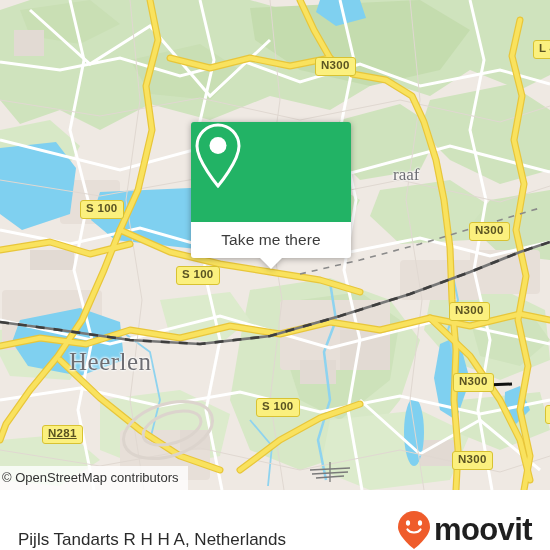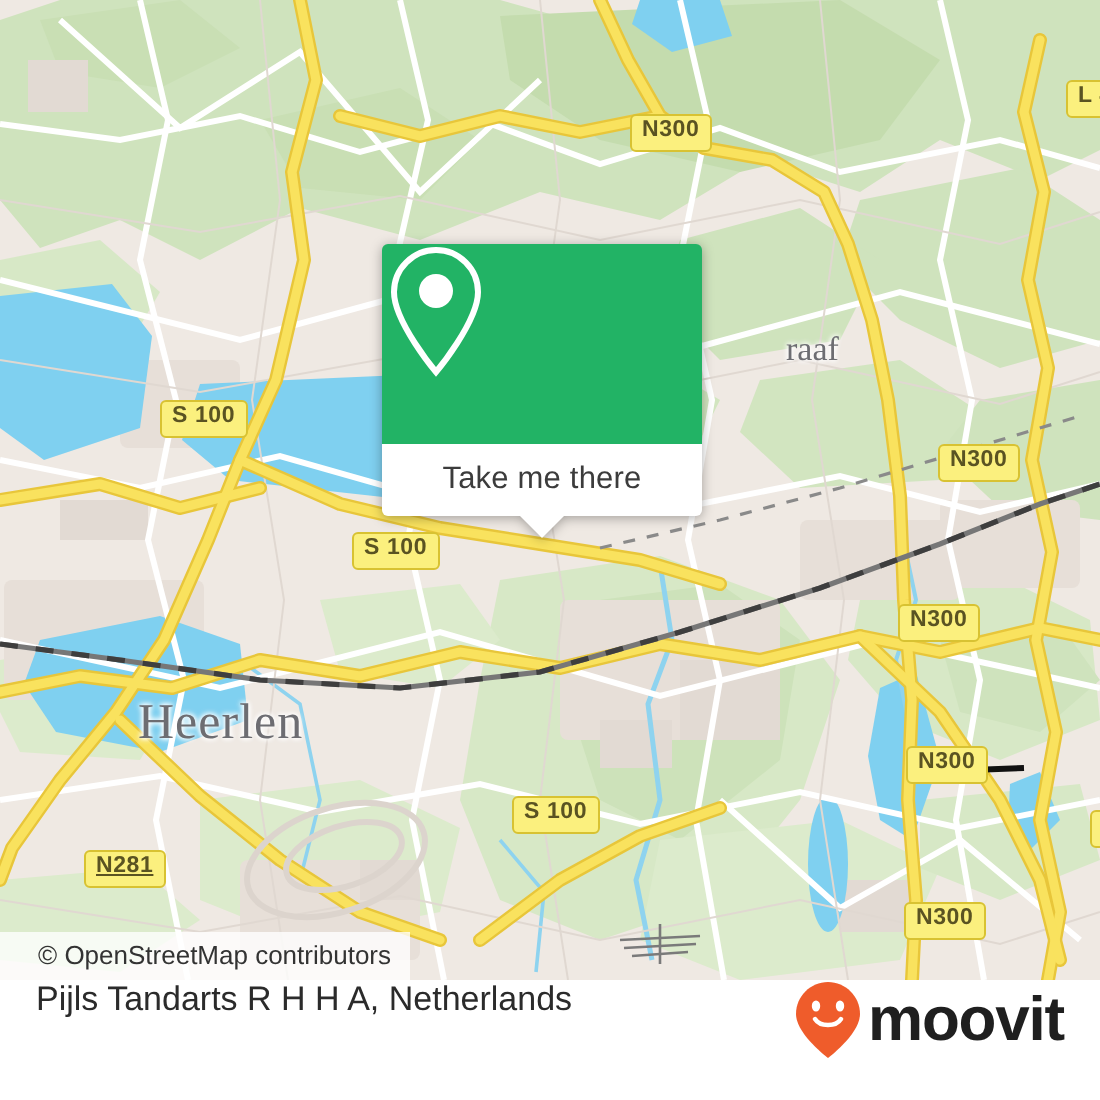--- a/index.html
+++ b/index.html
@@ -45,21 +45,21 @@
   }
   .place.city { font-size: 25px; letter-spacing: .5px; padding-left: 39px; }
   .place.town { font-size: 17px; }
 
   
   #attrib {
     position: absolute; left: 0; bottom: 0;
     background: rgba(255,255,255,.78);
     color: #333;
     font-size: 13px;
-    padding: 4px 9px 5px 19px;
+    padding: 4px 9px 5px 2px;
     white-space: nowrap;
   }
 
   
   #popup {
     position: absolute;
     left: 191px; top: 122px;
     width: 160px;
     filter: drop-shadow(0 1px 3px rgba(0,0,0,.32));
   }
@@ -84,21 +84,21 @@
     border-left: 11px solid transparent;
     border-right: 11px solid transparent;
     border-top: 11px solid #fff;
   }
 
   
   #footer {
     position: absolute; left: 0; top: 490px;
     width: 550px; height: 60px;
     background: #fff;
-    display: flex; align-items: flex-start;
+    display: flex; align-items: flex-end;
     padding: 0 18px 0 18px;
   }
   #footer-title {
     flex: 1; color: #2b2b2b; font-size: 17px; white-space: nowrap;
     overflow: hidden; text-overflow: ellipsis;
   }
   #brand { display: flex; align-items: center; gap: 3px; }
   #brand-word { color: #1f1f1f; font-size: 31px; font-weight: bold; letter-spacing: -.6px; }
 </style>
 </head>

